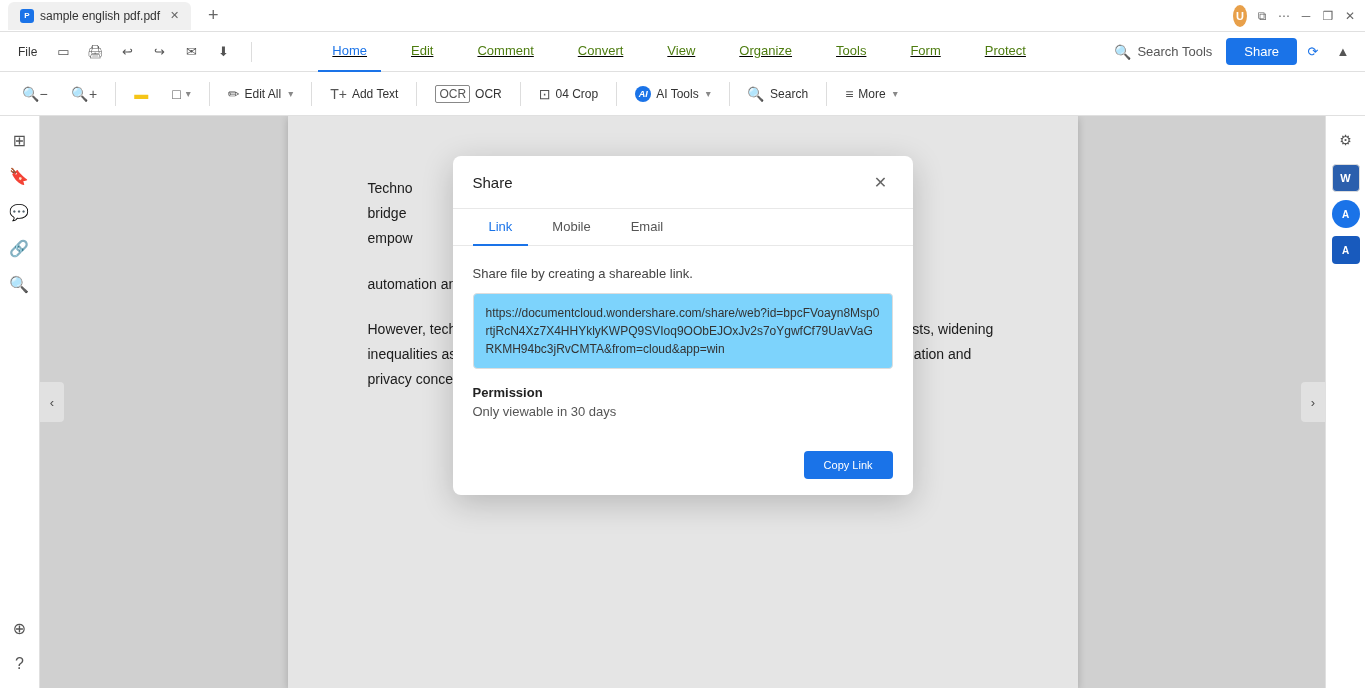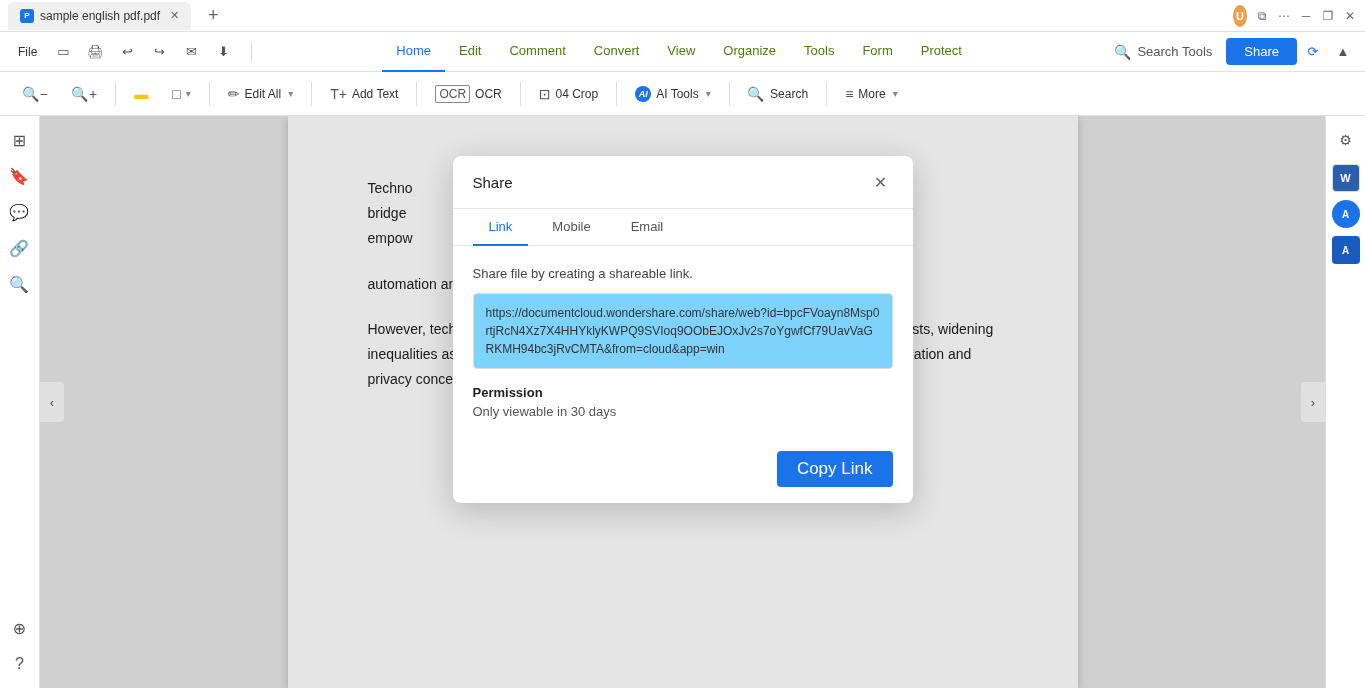--- a/index.html
+++ b/index.html
@@ -26,21 +26,21 @@
     
     .menu-bar {
       display: flex; align-items: center; background: #fff; height: 40px;
       padding: 0 8px; border-bottom: 1px solid #e0e0e0;
       gap: 2px;
     }
     .menu-file { padding: 4px 10px; font-size: 12px; color: #333; cursor: pointer; }
     .menu-icons { display: flex; align-items: center; gap: 4px; margin-right: 8px; }
     .menu-icon-btn { width: 28px; height: 28px; display: flex; align-items: center; justify-content: center; cursor: pointer; color: #555; border-radius: 4px; }
     .separator { width: 1px; height: 20px; background: #ddd; margin: 0 4px; }
-    .menu-nav { display: flex; align-items: center; gap: 0; flex: 1; justify-content: center; }
+    .menu-nav { display: flex; align-items: center; gap: 16px; flex: 1; justify-content: center; text-decoration: underline; }
     .nav-item { padding: 4px 14px; font-size: 13px; color: #4d7c0f; cursor: pointer; height: 40px; display: flex; align-items: center; border-bottom: 2px solid transparent; }
     .nav-item.active { color: #1a73e8; border-bottom: 2px solid #1a73e8; }
     .search-tools-btn { display: flex; align-items: center; gap: 6px; padding: 4px 12px; font-size: 13px; color: #555; cursor: pointer; }
     .share-btn { background: #1a73e8; color: white; border: none; border-radius: 4px; padding: 6px 18px; font-size: 13px; cursor: pointer; font-weight: 500; }
 
     
     .toolbar {
       display: flex; align-items: center; background: #fff; height: 44px;
       padding: 0 12px; border-bottom: 1px solid #e0e0e0; gap: 4px;
     }
@@ -127,21 +127,21 @@
     .link-box {
       border: 1px solid #ddd; border-radius: 4px; padding: 10px 12px;
       font-size: 12px; color: #333; background: #7dd3fc; word-break: break-all;
       line-height: 1.5; margin-bottom: 16px; min-height: 60px;
     }
     .permission-label { font-size: 13px; font-weight: 600; color: #222; margin-bottom: 4px; }
     .permission-value { font-size: 13px; color: #555; }
     .modal-footer { display: flex; justify-content: flex-end; padding: 12px 20px 16px; }
     .copy-link-btn {
       background: #1a73e8; color: white; border: none; border-radius: 4px;
-      padding: 8px 20px; font-size: 17px; cursor: pointer; font-weight: 500;
+      padding: 8px 20px; font-size: 11px; cursor: pointer; font-weight: 500;
     }
   </style>
 </head>
 <body>
 
 <div class="title-bar">
   <div class="title-bar-left">
     <div class="tab-item">
       <div class="tab-icon">P</div>
       <span>sample english pdf.pdf</span>

